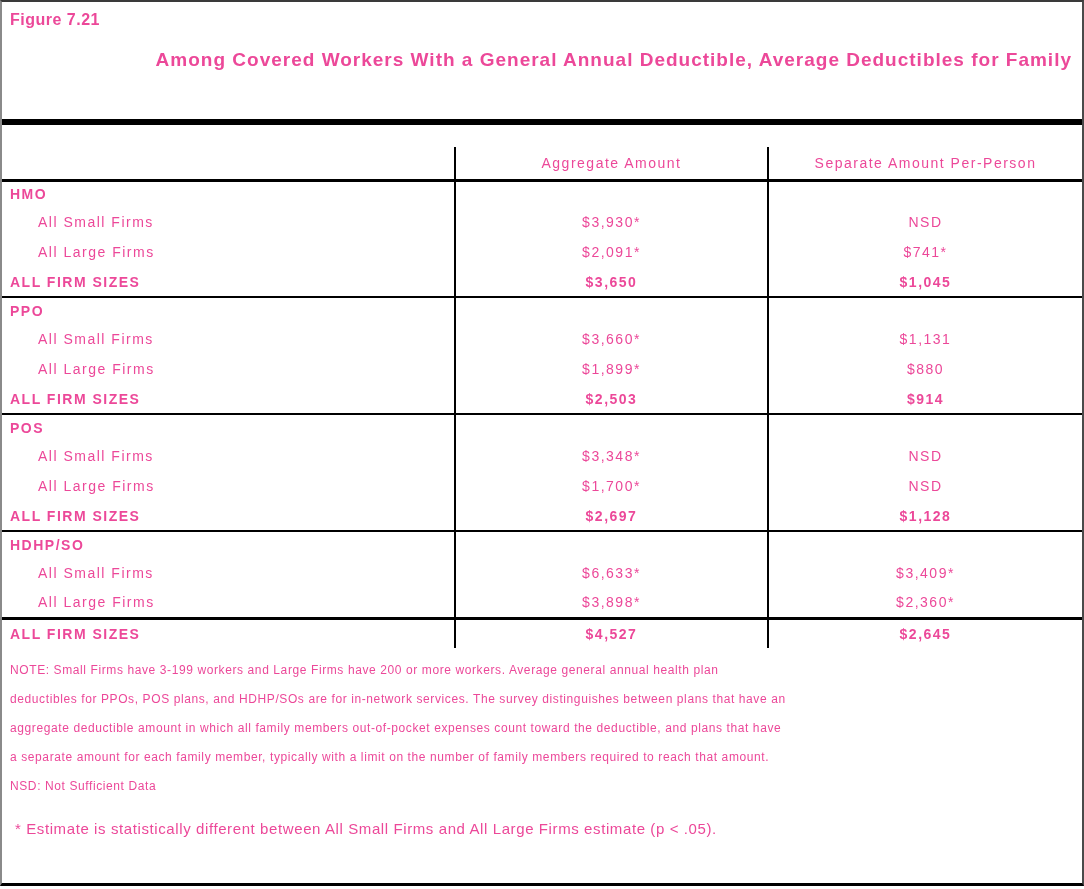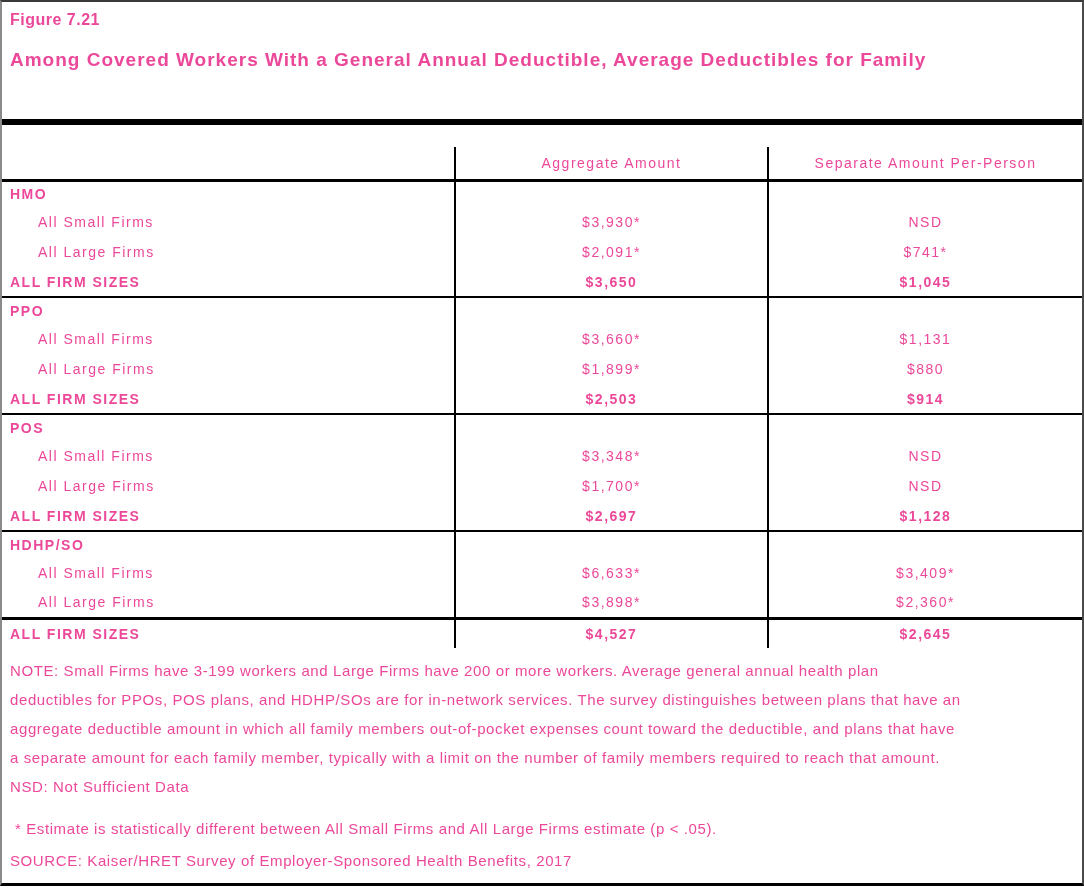--- a/index.html
+++ b/index.html
@@ -27,20 +27,21 @@
     letter-spacing: 0.5px;
     line-height: 20px;
   }
   .title-lines { margin-top: 14px; }
   .title-line {
     font-size: 19px;
     font-weight: bold;
     letter-spacing: 1px;
     line-height: 31px;
     white-space: nowrap;
+    text-align: right;
   }
   .divider-bar {
     height: 6px;
     background: #000000;
   }
   .pre-table-spacer { height: 22px; }
 
   table.data-table {
     width: 100%;
     border-collapse: collapse;
@@ -64,21 +65,21 @@
 
   tr.plan-row  td { height: 27px; font-weight: bold; }
   tr.data-row  td { height: 30px; }
   tr.total-row td { height: 30px; font-weight: bold; }
   tr.sec-start td { border-top: 2px solid #000000; margin-left: 28px; }
   tr.final-total td { border-top: 3px solid #000000; }
   td.indent { padding-left: 36px; margin-left: 20px; }
 
   .notes-block {
     padding: 8px 8px 0 8px;
-    font-size: 15px;
+    font-size: 12px;
     letter-spacing: 0.6px;
   }
   .note-line { line-height: 29px; white-space: nowrap; }
   .sig-line {
     margin-top: 19px;
     padding-left: 13px;
     font-size: 15px;
     letter-spacing: 0.6px;
     line-height: 17px;
     white-space: nowrap;
@@ -210,15 +211,14 @@
 
   <div class="notes-block">
     <div class="note-line">NOTE: Small Firms have 3-199 workers and Large Firms have 200 or more workers. Average general annual health plan</div>
     <div class="note-line">deductibles for PPOs, POS plans, and HDHP/SOs are for in-network services. The survey distinguishes between plans that have an</div>
     <div class="note-line">aggregate deductible amount in which all family members out-of-pocket expenses count toward the deductible, and plans that have</div>
     <div class="note-line">a separate amount for each family member, typically with a limit on the number of family members required to reach that amount.</div>
     <div class="note-line">NSD: Not Sufficient Data</div>
   </div>
 
   <div class="sig-line">* Estimate is statistically different between All Small Firms and All Large Firms estimate (p &lt; .05).</div>
-  <div class="source-line">SOURCE: Kaiser/HRET Survey of Employer-Sponsored Health Benefits, 2017</div>
 
 </div>
 
 </body></html>

